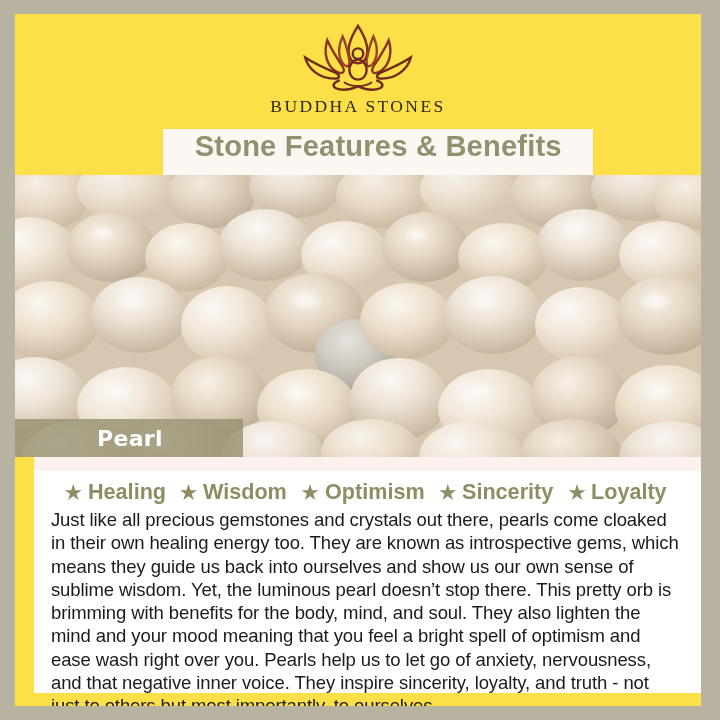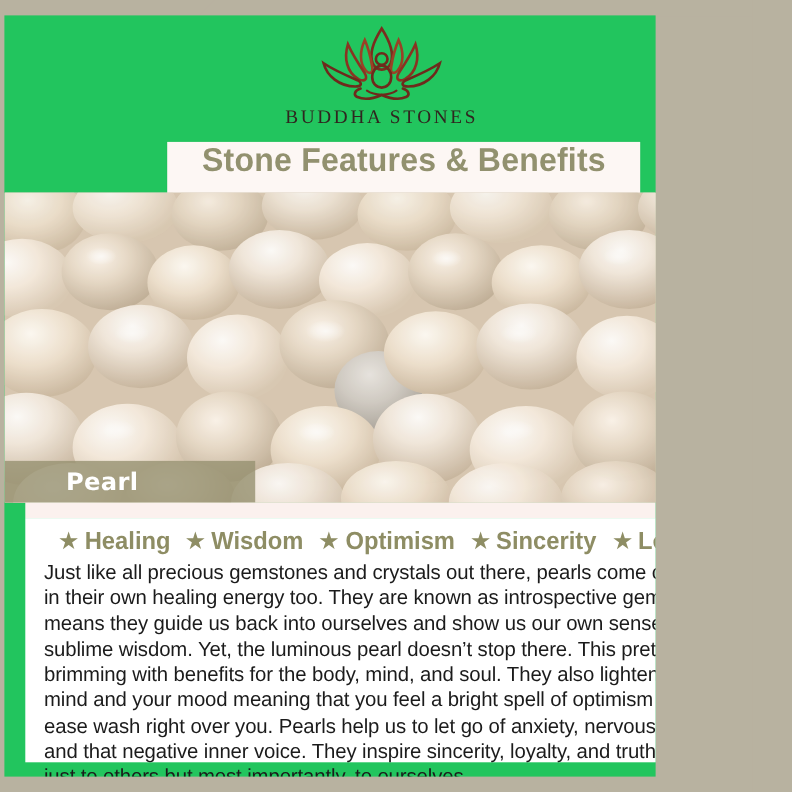--- a/index.html
+++ b/index.html
@@ -33,23 +33,23 @@
     clip-path: polygon(0 0, 528px 0, 546px 24px, 0 24px);
   }
   .frame-left {
     position:absolute; left:0; top:443px; width:19px; height:250px;
     background:#b8b2a0;
   }
 
   
   .card {
     position:absolute;
-    left:4px; top:14px;
-    width:592px; height:692px;
-    background:#22c55e;
+    left:15px; top:14px;
+    width:686px; height:692px;
+    background:#fde047;
     overflow:hidden;
   }
 
   
   .logo-block {
     position:absolute; left:0; top:0; width:686px; height:112px;
     display:flex; flex-direction:column;
     align-items:center; justify-content:flex-start;
     padding-top:8px;
   }
@@ -92,21 +92,21 @@
   .hero svg { display:block; width:100%; height:100%; }
 
   .hero-label {
     position:absolute;
     left:0; bottom:0px;
     width:228px; height:38px;
     background:rgba(150,145,113,0.80);
     display:flex; align-items:center;
   }
   .hero-label span {
-    margin-left:56px;
+    margin-left:82px;
     color:#ffffff;
     font-size:22px;
     font-weight:bold;
     letter-spacing:0.3px;
     font-family:"DejaVu Sans", sans-serif;
   }
 
   
   .gap-strip {
     position:absolute;

